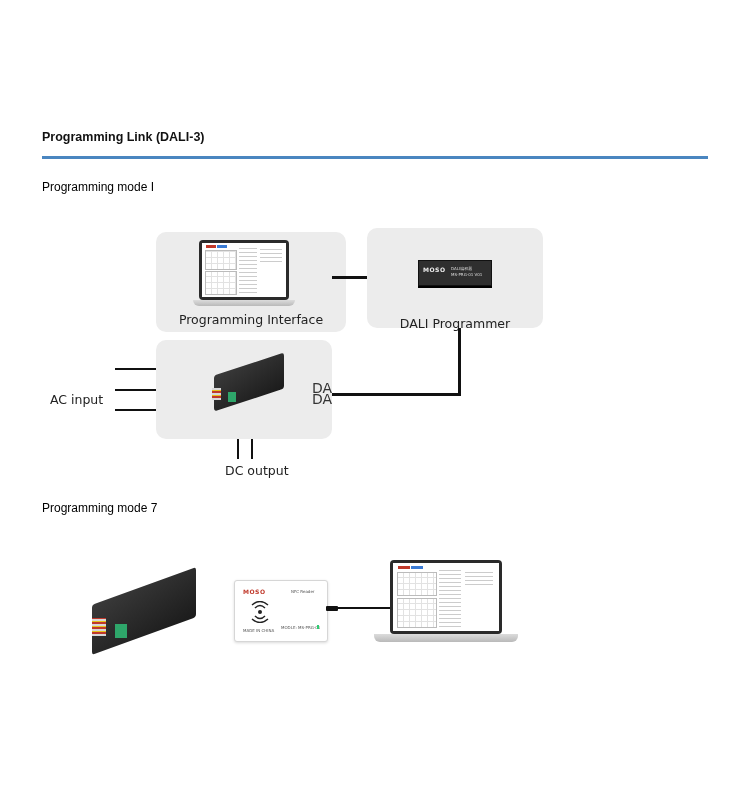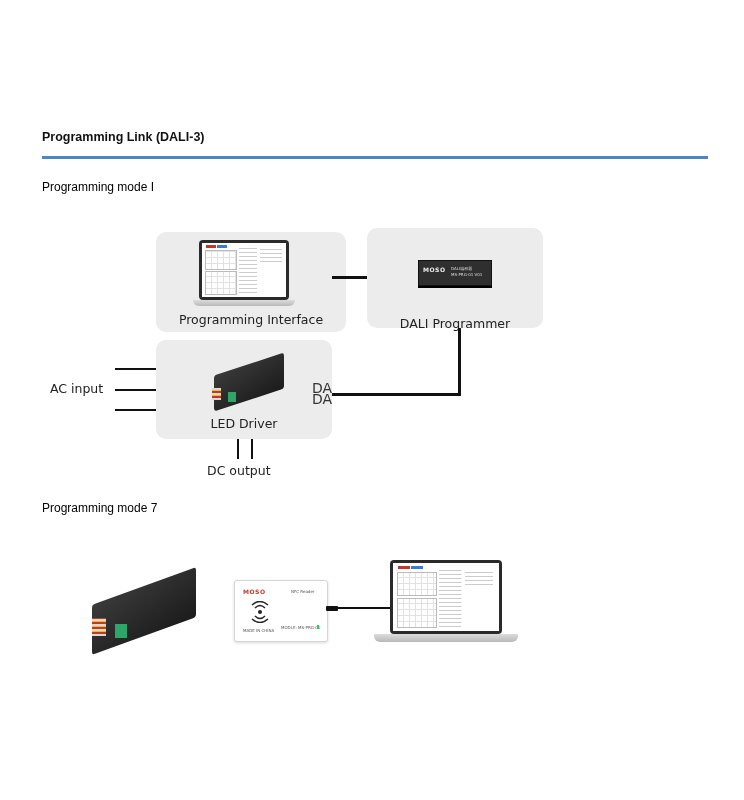--- a/index.html
+++ b/index.html
@@ -75,33 +75,32 @@
 
 <div class="abs wire" style="left:458px;top:328px;width:3px;height:68px;"></div>
 <div class="abs wire" style="left:332px;top:393px;width:129px;height:3px;"></div>
 
 <div class="abs panel" style="left:156px;top:340px;width:176px;height:99px;">
   <div class="abs" style="left:50px;top:18px;width:82px;height:48px;">
     <div class="abs driver-body" style="left:8px;top:6px;width:70px;height:36px;transform:skewY(-18deg);"></div>
     <div class="abs term-red" style="left:6px;top:30px;width:9px;height:12px;"></div>
     <div class="abs term-green" style="left:22px;top:34px;width:8px;height:10px;"></div>
   </div>
-  <div class="panel-label" style="top:76px;">LED Driver</div>
   <div class="abs da" style="left:156px;top:43px;">DA</div>
   <div class="abs da" style="left:156px;top:54px;">DA</div>
 </div>
 
 <div class="abs wire" style="left:115px;top:368px;width:41px;height:2px;"></div>
 <div class="abs wire" style="left:115px;top:389px;width:41px;height:2px;"></div>
 <div class="abs wire" style="left:115px;top:409px;width:41px;height:2px;"></div>
-<div class="abs side-label" style="left:50px;top:381px;">AC input</div>
+<div class="abs side-label" style="left:50px;top:392px;">AC input</div>
 
 <div class="abs wire" style="left:237px;top:439px;width:2px;height:20px;"></div>
 <div class="abs wire" style="left:251px;top:439px;width:2px;height:20px;"></div>
-<div class="abs side-label" style="left:207px;top:463px;">DC output</div>
+<div class="abs side-label" style="left:225px;top:463px;">DC output</div>
 
 <div class="abs mode-label" style="left:42px;top:501px;">Programming mode 7</div>
 
 <div class="abs" style="left:82px;top:566px;width:118px;height:86px;">
   <div class="abs driver-body" style="left:10px;top:20px;width:104px;height:50px;transform:skewY(-20deg);"></div>
   <div class="abs term-red" style="left:10px;top:52px;width:14px;height:18px;"></div>
   <div class="abs term-green" style="left:33px;top:58px;width:12px;height:14px;"></div>
 </div>
 
 <div class="abs nfc" style="left:234px;top:580px;width:92px;height:60px;">

